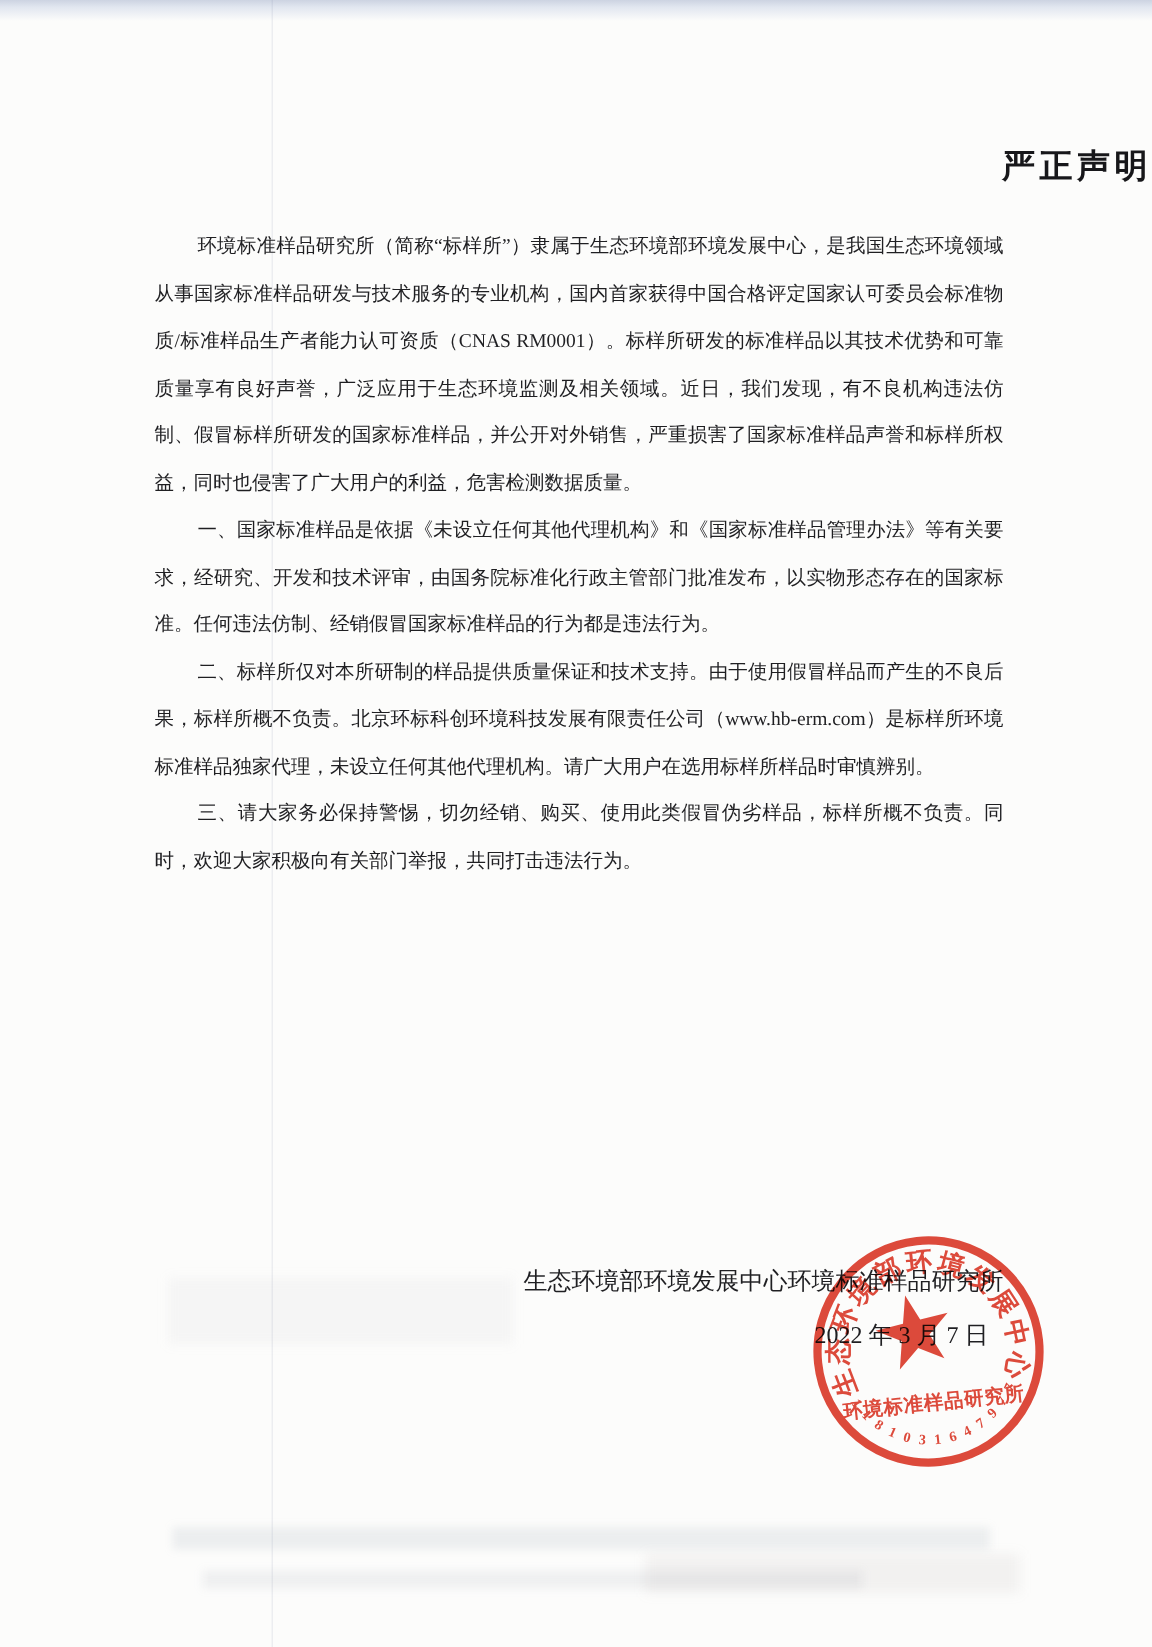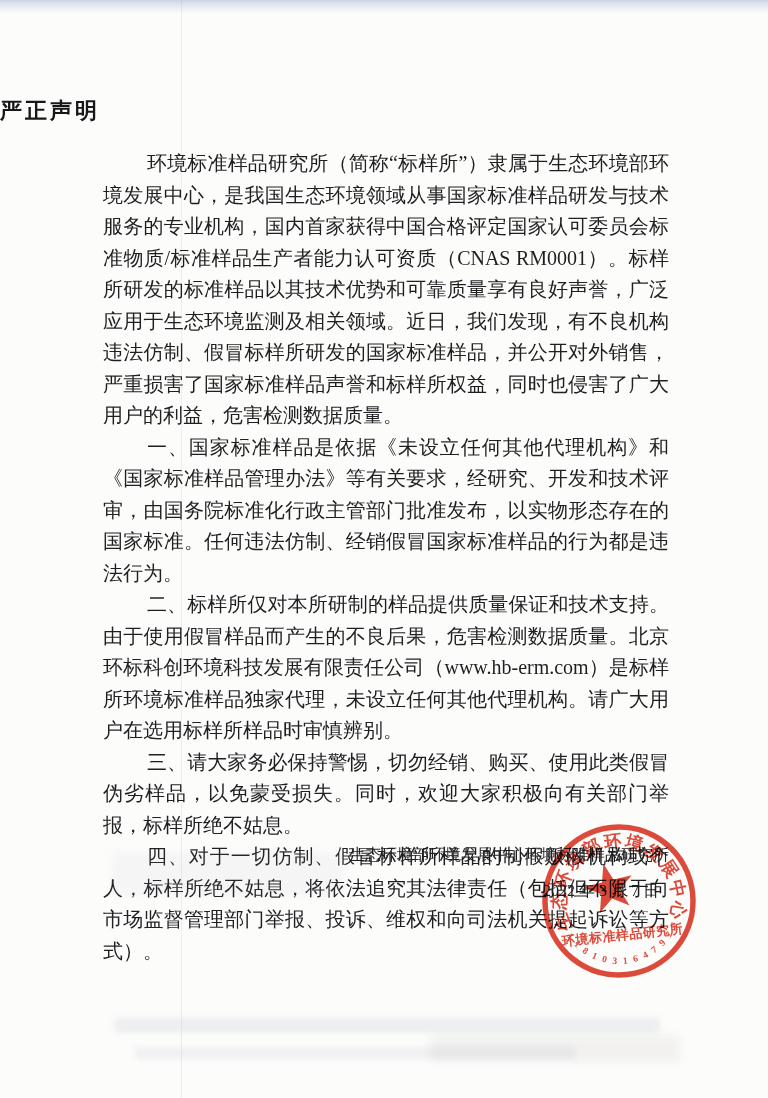--- a/index.html
+++ b/index.html
@@ -6,27 +6,27 @@
   body {
     width:768px; height:1098px; position:relative; overflow:hidden;
     background:#fcfcfb;
     font-family:"Liberation Serif","DejaVu Serif",serif;
     color:#1f1f22;
   }
   .page { position:absolute; inset:0; }
 
   .doc-title {
     position:absolute; top:96px; left:0; width:100%;
-    text-align:left; font-size:22px; font-weight:bold;
+    text-align:right; font-size:22px; font-weight:bold;
     letter-spacing:3px; color:#17171a;
   }
 
   .doc-body {
     position:absolute; left:103px; top:148px; width:566px;
-    font-size:20px; line-height:31.5px;
+    font-size:13px; line-height:31.5px;
     text-align:justify; text-justify:inter-ideograph;
   }
   .doc-body p { margin:0; text-indent:2.2em; }
 
   .signature {
     position:absolute; left:103px; top:842px; width:566px;
     text-align:right; font-size:16px; line-height:26px;
   }
   .signature .sig-date { margin-top:10px; padding-right:10px; }
 
@@ -54,23 +54,22 @@
 <div class="page">
 
   <div class="artifact top-scan-edge"></div>
   <div class="artifact scan-line-v"></div>
 
   <div class="doc-title">严正声明</div>
 
   <main class="doc-body">
     <p>环境标准样品研究所（简称“标样所”）隶属于生态环境部环境发展中心，是我国生态环境领域从事国家标准样品研发与技术服务的专业机构，国内首家获得中国合格评定国家认可委员会标准物质/标准样品生产者能力认可资质（CNAS RM0001）。标样所研发的标准样品以其技术优势和可靠质量享有良好声誉，广泛应用于生态环境监测及相关领域。近日，我们发现，有不良机构违法仿制、假冒标样所研发的国家标准样品，并公开对外销售，严重损害了国家标准样品声誉和标样所权益，同时也侵害了广大用户的利益，危害检测数据质量。</p>
     <p>一、国家标准样品是依据《未设立任何其他代理机构》和《国家标准样品管理办法》等有关要求，经研究、开发和技术评审，由国务院标准化行政主管部门批准发布，以实物形态存在的国家标准。任何违法仿制、经销假冒国家标准样品的行为都是违法行为。</p>
-    <p>二、标样所仅对本所研制的样品提供质量保证和技术支持。由于使用假冒样品而产生的不良后果，危害检测数据质量。北京环标科创环境科技发展有限责任公司（www.hb-erm.com）是标样所环境标准样品独家代理，未设立任何其他代理机构。请广大用户在选用标样所样品时审慎辨别。</p>
-    <p>三、请大家务必保持警惕，切勿经销、购买、使用此类假冒伪劣样品，以免蒙受损失。同时，欢迎大家积极向有关部门举报，标样所绝不姑息。</p>
-    <p>四、对于一切仿制、假冒标样所样品的制假贩假机构或个人，标样所绝不姑息，将依法追究其法律责任（包括但不限于向市场监督管理部门举报、投诉、维权和向司法机关提起诉讼等方式）。</p>
+    <p>二、标样所仅对本所研制的样品提供质量保证和技术支持。由于使用假冒样品而产生的不良后果，标样所概不负责。北京环标科创环境科技发展有限责任公司（www.hb-erm.com）是标样所环境标准样品独家代理，未设立任何其他代理机构。请广大用户在选用标样所样品时审慎辨别。</p>
+    <p>三、请大家务必保持警惕，切勿经销、购买、使用此类假冒伪劣样品，标样所概不负责。同时，欢迎大家积极向有关部门举报，共同打击违法行为。</p>
   </main>
 
   <div class="signature">
     <div class="sig-org">生态环境部环境发展中心环境标准样品研究所</div>
     <div class="sig-date">2022 年 3 月 7 日</div>
   </div>
 
   <svg class="seal" id="seal-svg" viewBox="-95 -95 190 190" width="190" height="190" aria-hidden="true" style="color: rgb(221, 59, 43);">
     <circle r="74" fill="none" stroke="currentColor" stroke-width="5.5"></circle>
     <polygon fill="currentColor" transform="translate(-8,-13) rotate(-8)" points="0,-26 5.9,-8.1 24.7,-8 9.5,3.1 15.3,21 0,10 -15.3,21 -9.5,3.1 -24.7,-8 -5.9,-8.1"></polygon>

